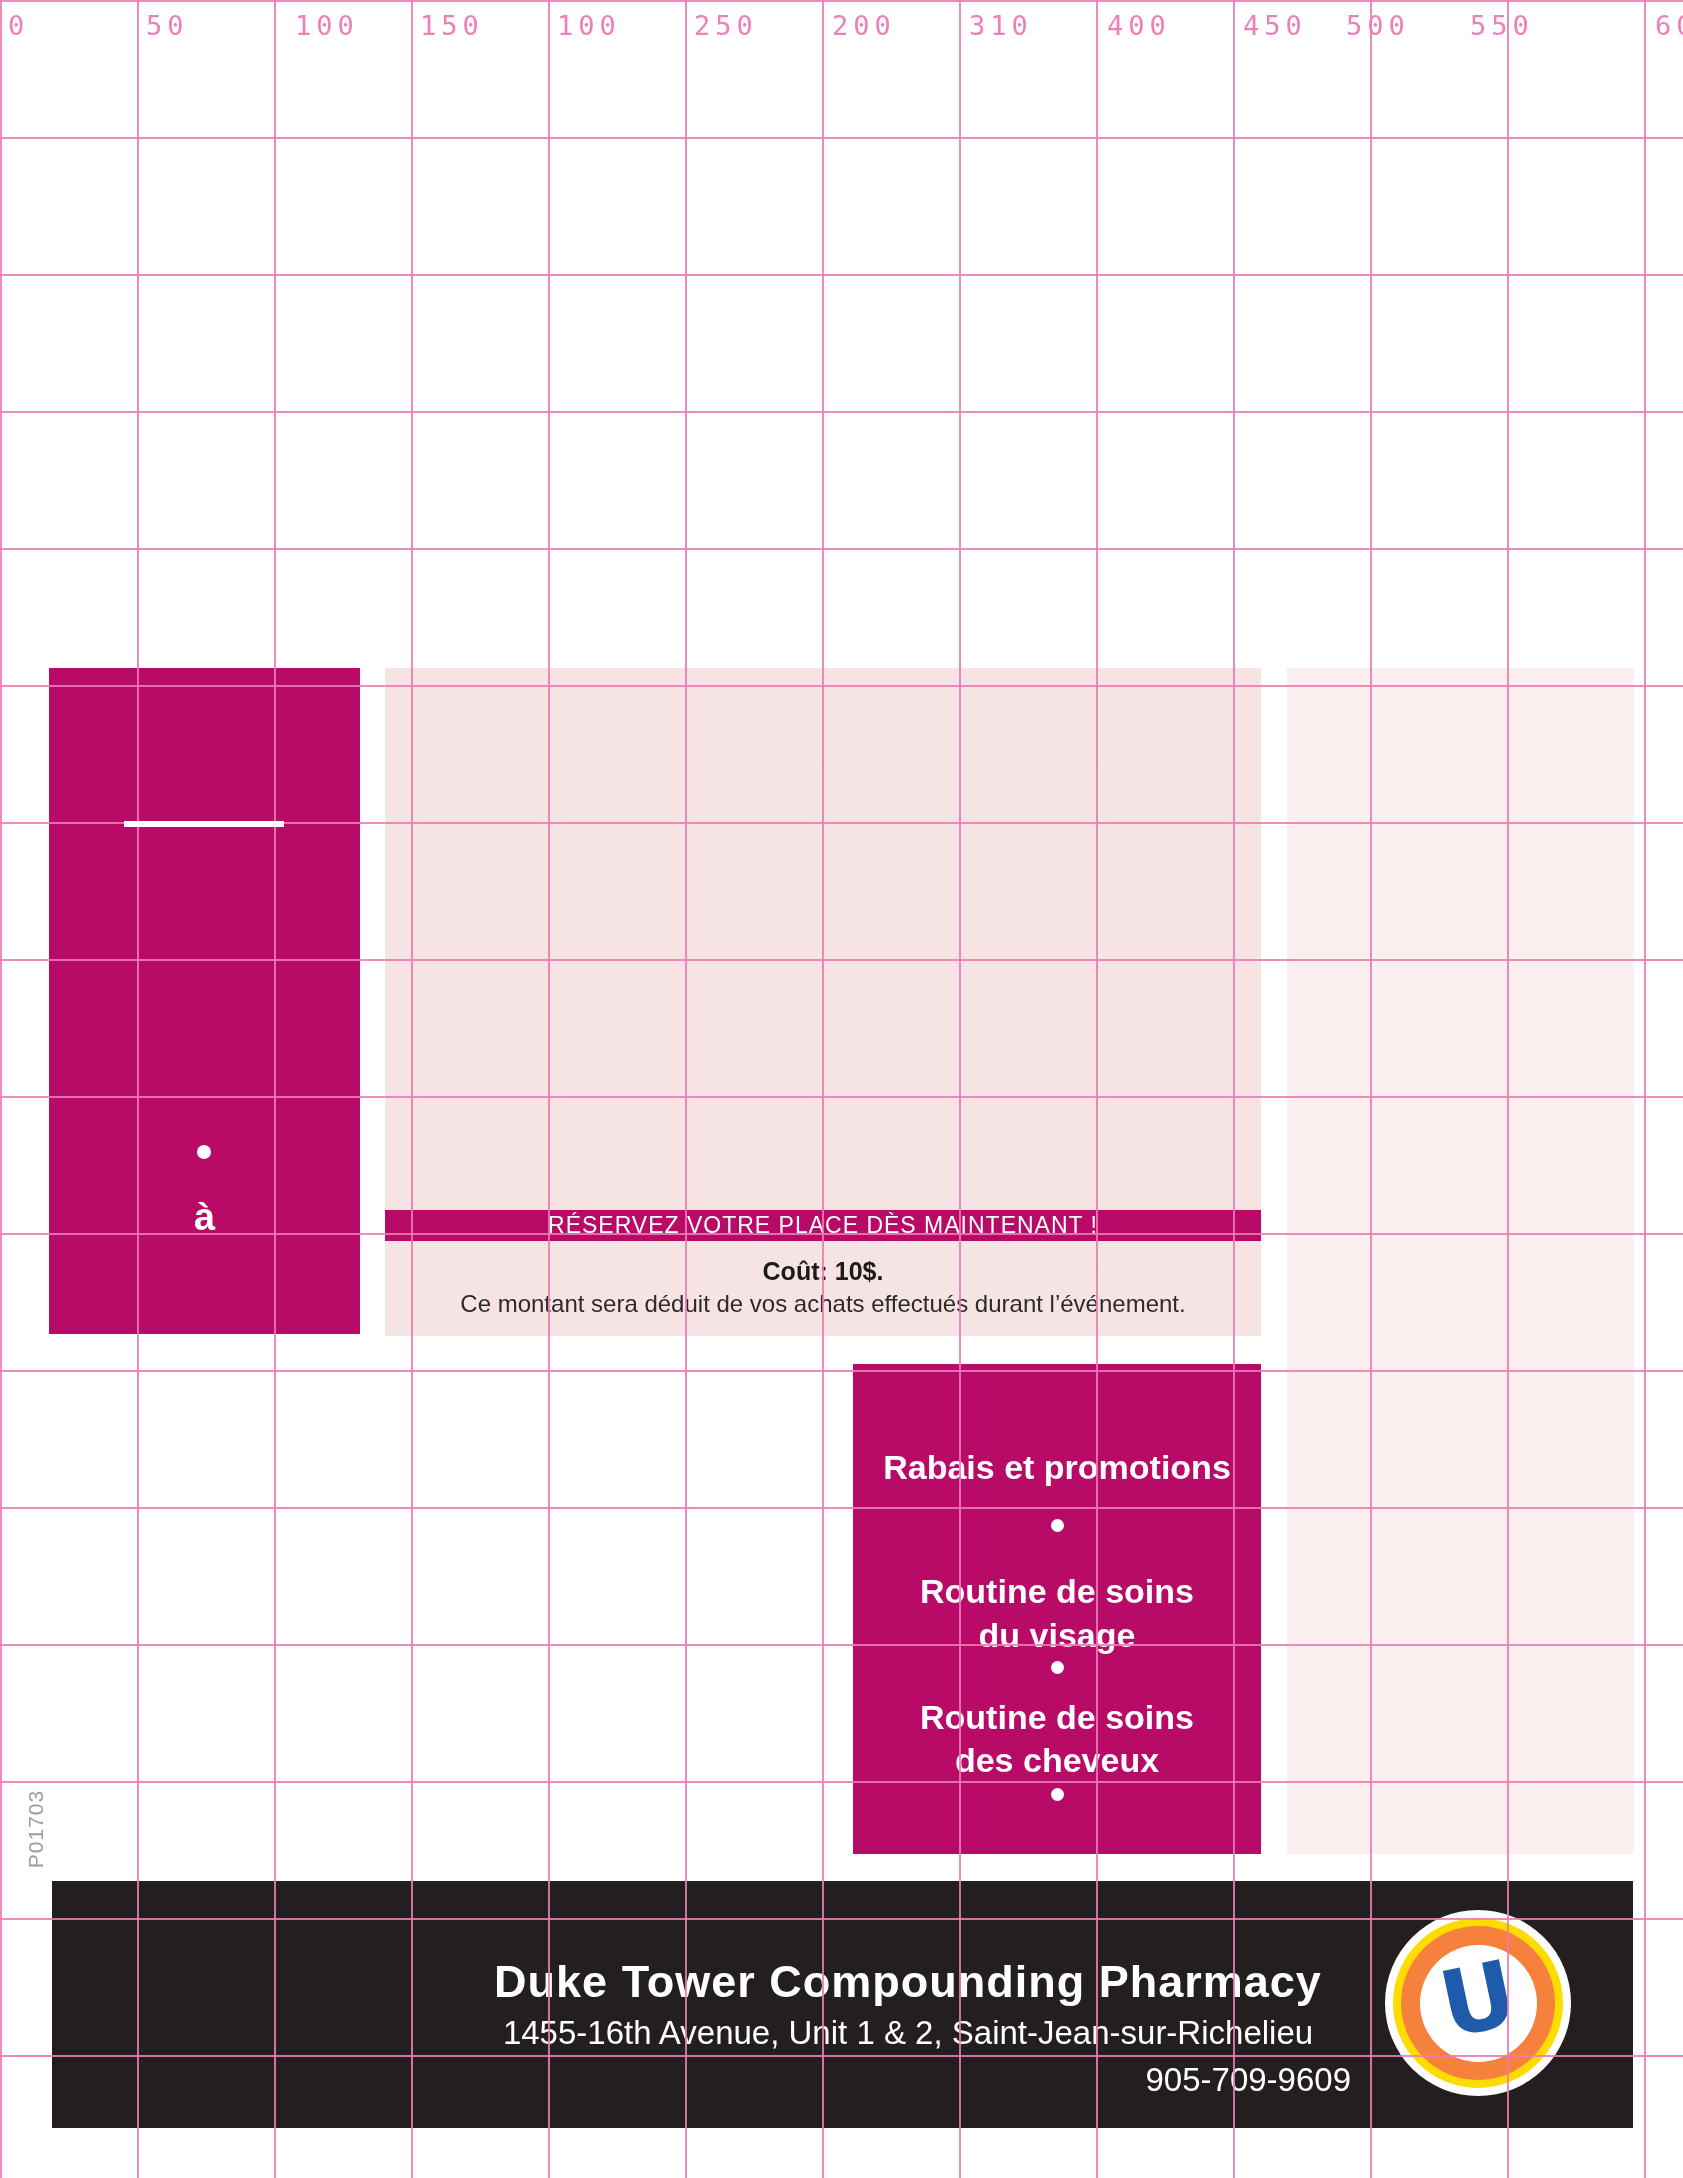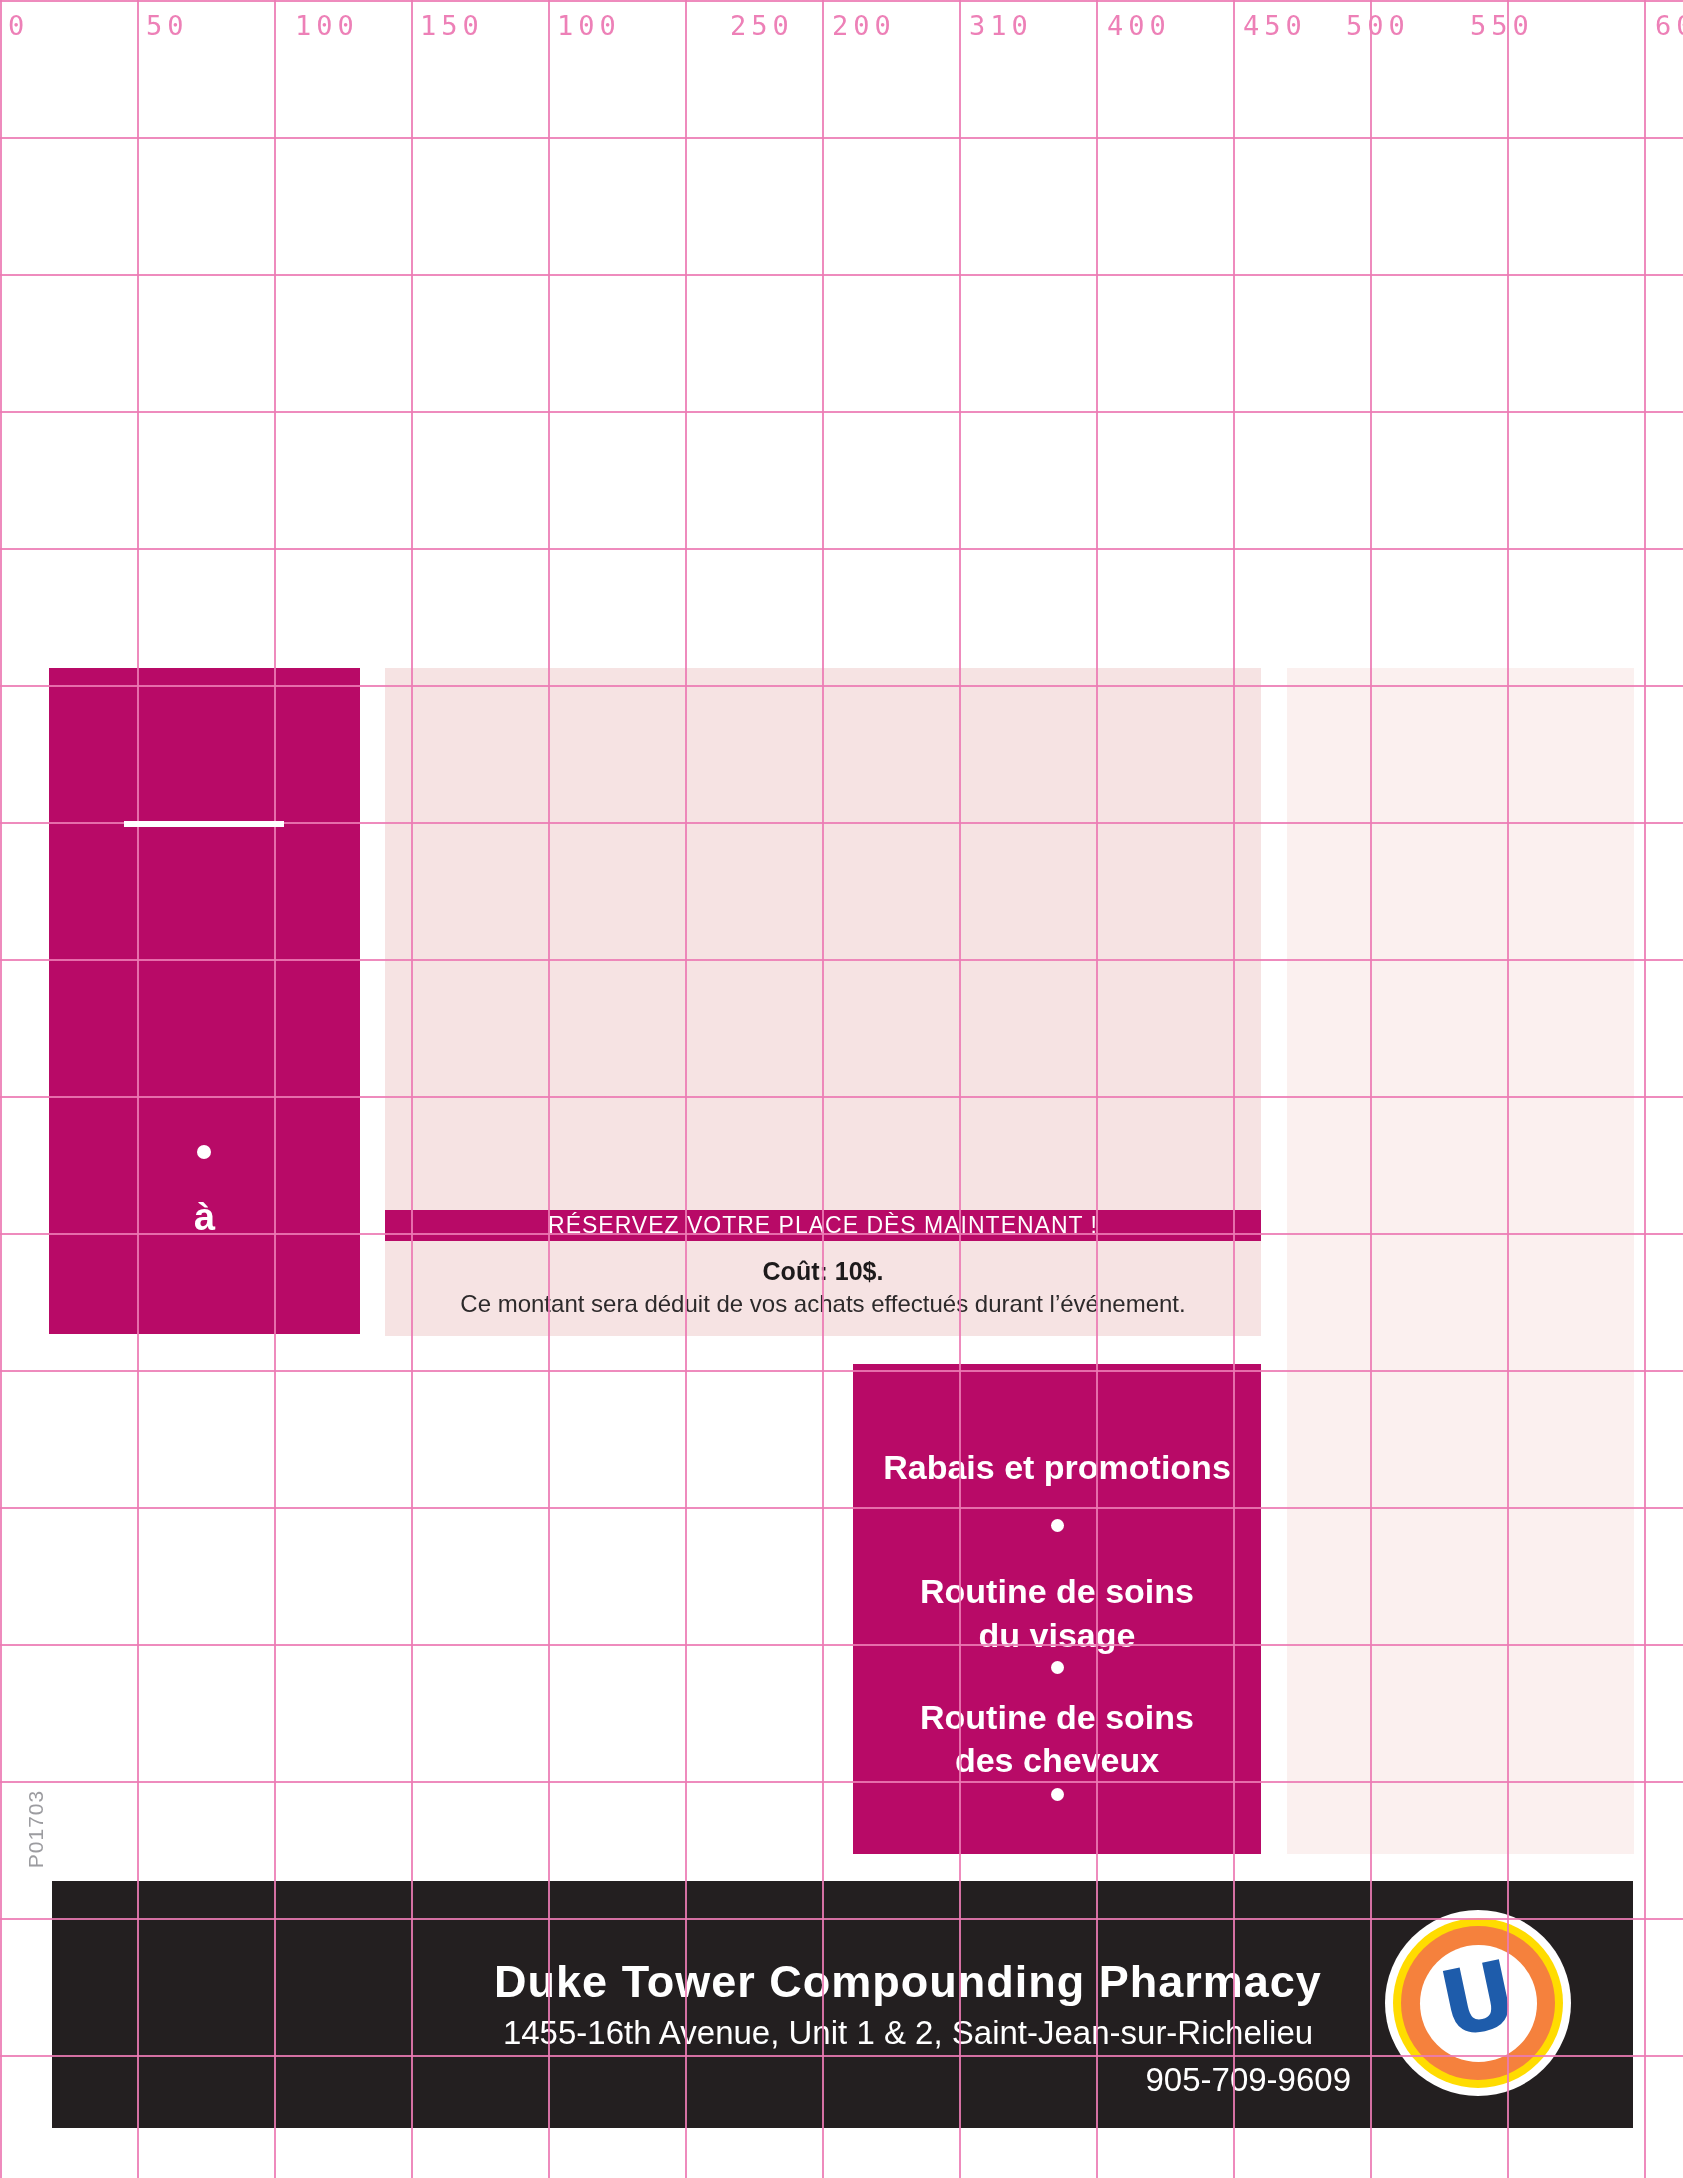--- a/index.html
+++ b/index.html
@@ -136,21 +136,21 @@
   </div>
 
   <div class="grid-overlay"></div>
   <div class="divider-line"></div>
   <div class="ruler">
     <span style="left:8px">0</span>
     <span style="left:146px">50</span>
     <span style="left:295px">100</span>
     <span style="left:420px">150</span>
     <span style="left:557px">100</span>
-    <span style="left:730px">250</span>
+    <span style="left:694px">250</span>
     <span style="left:832px">200</span>
     <span style="left:969px">310</span>
     <span style="left:1107px">400</span>
     <span style="left:1243px">450</span>
     <span style="left:1346px">500</span>
     <span style="left:1470px">550</span>
     <span style="left:1655px">600</span>
   </div>
 
 </div>

